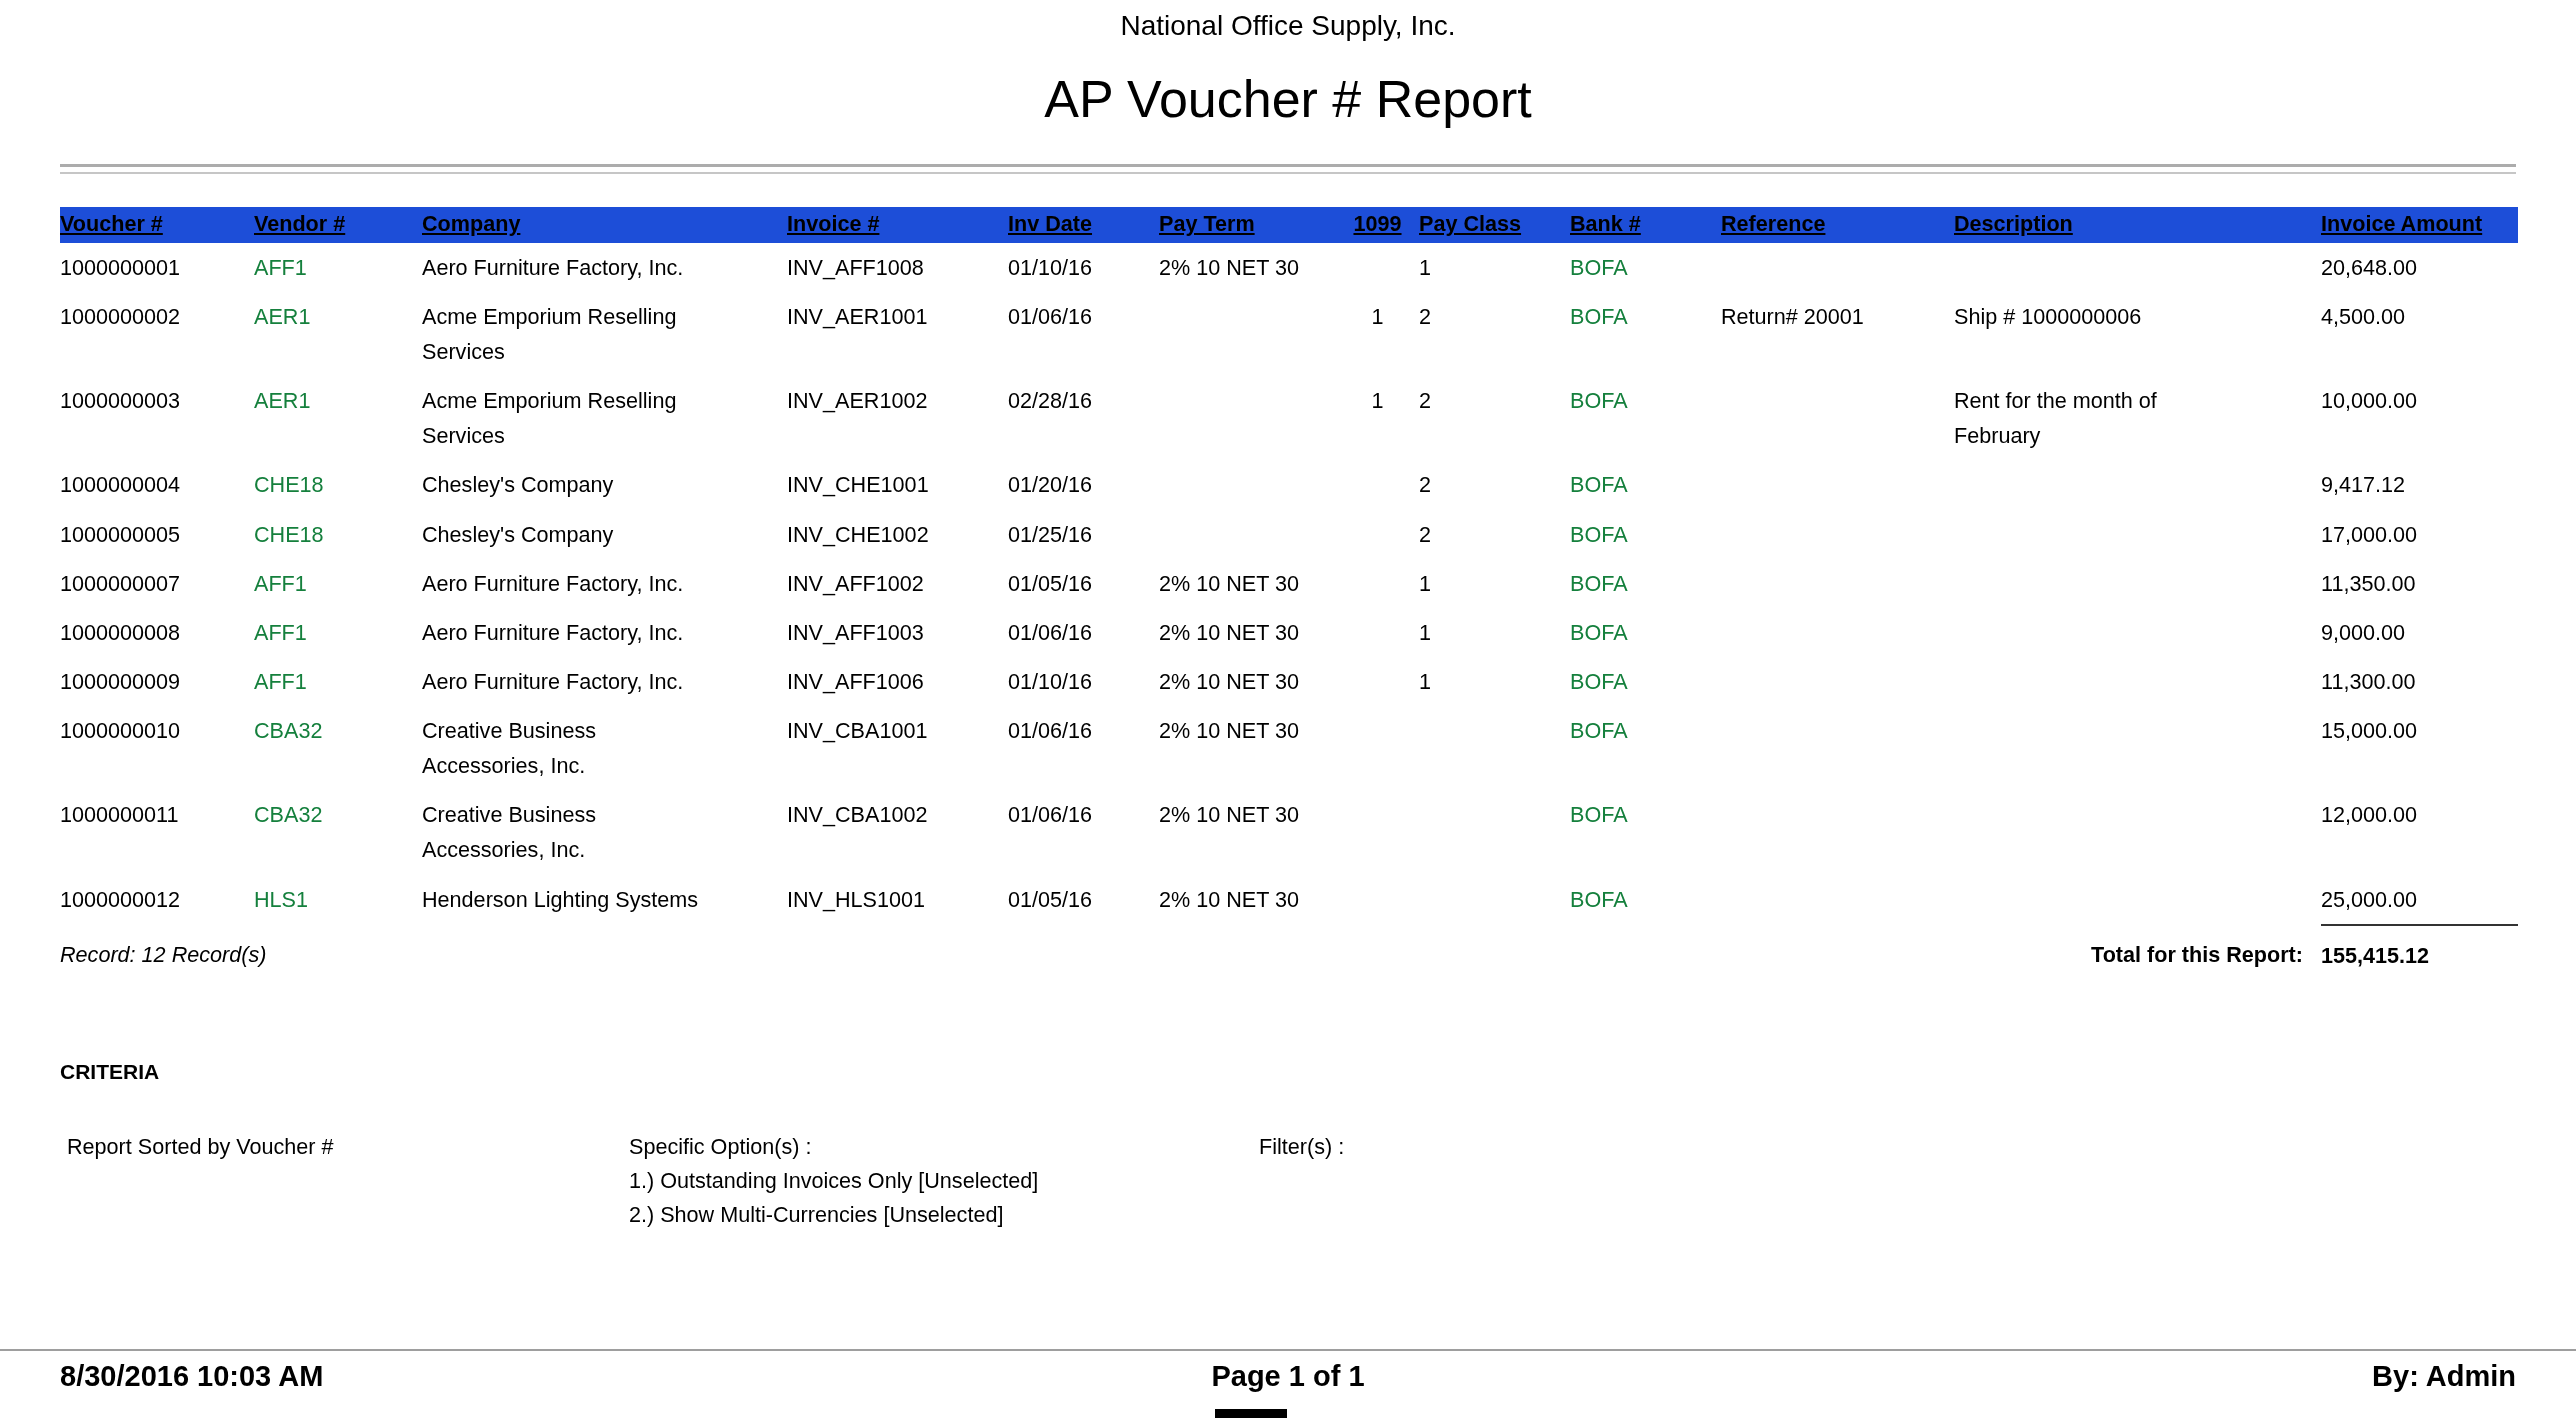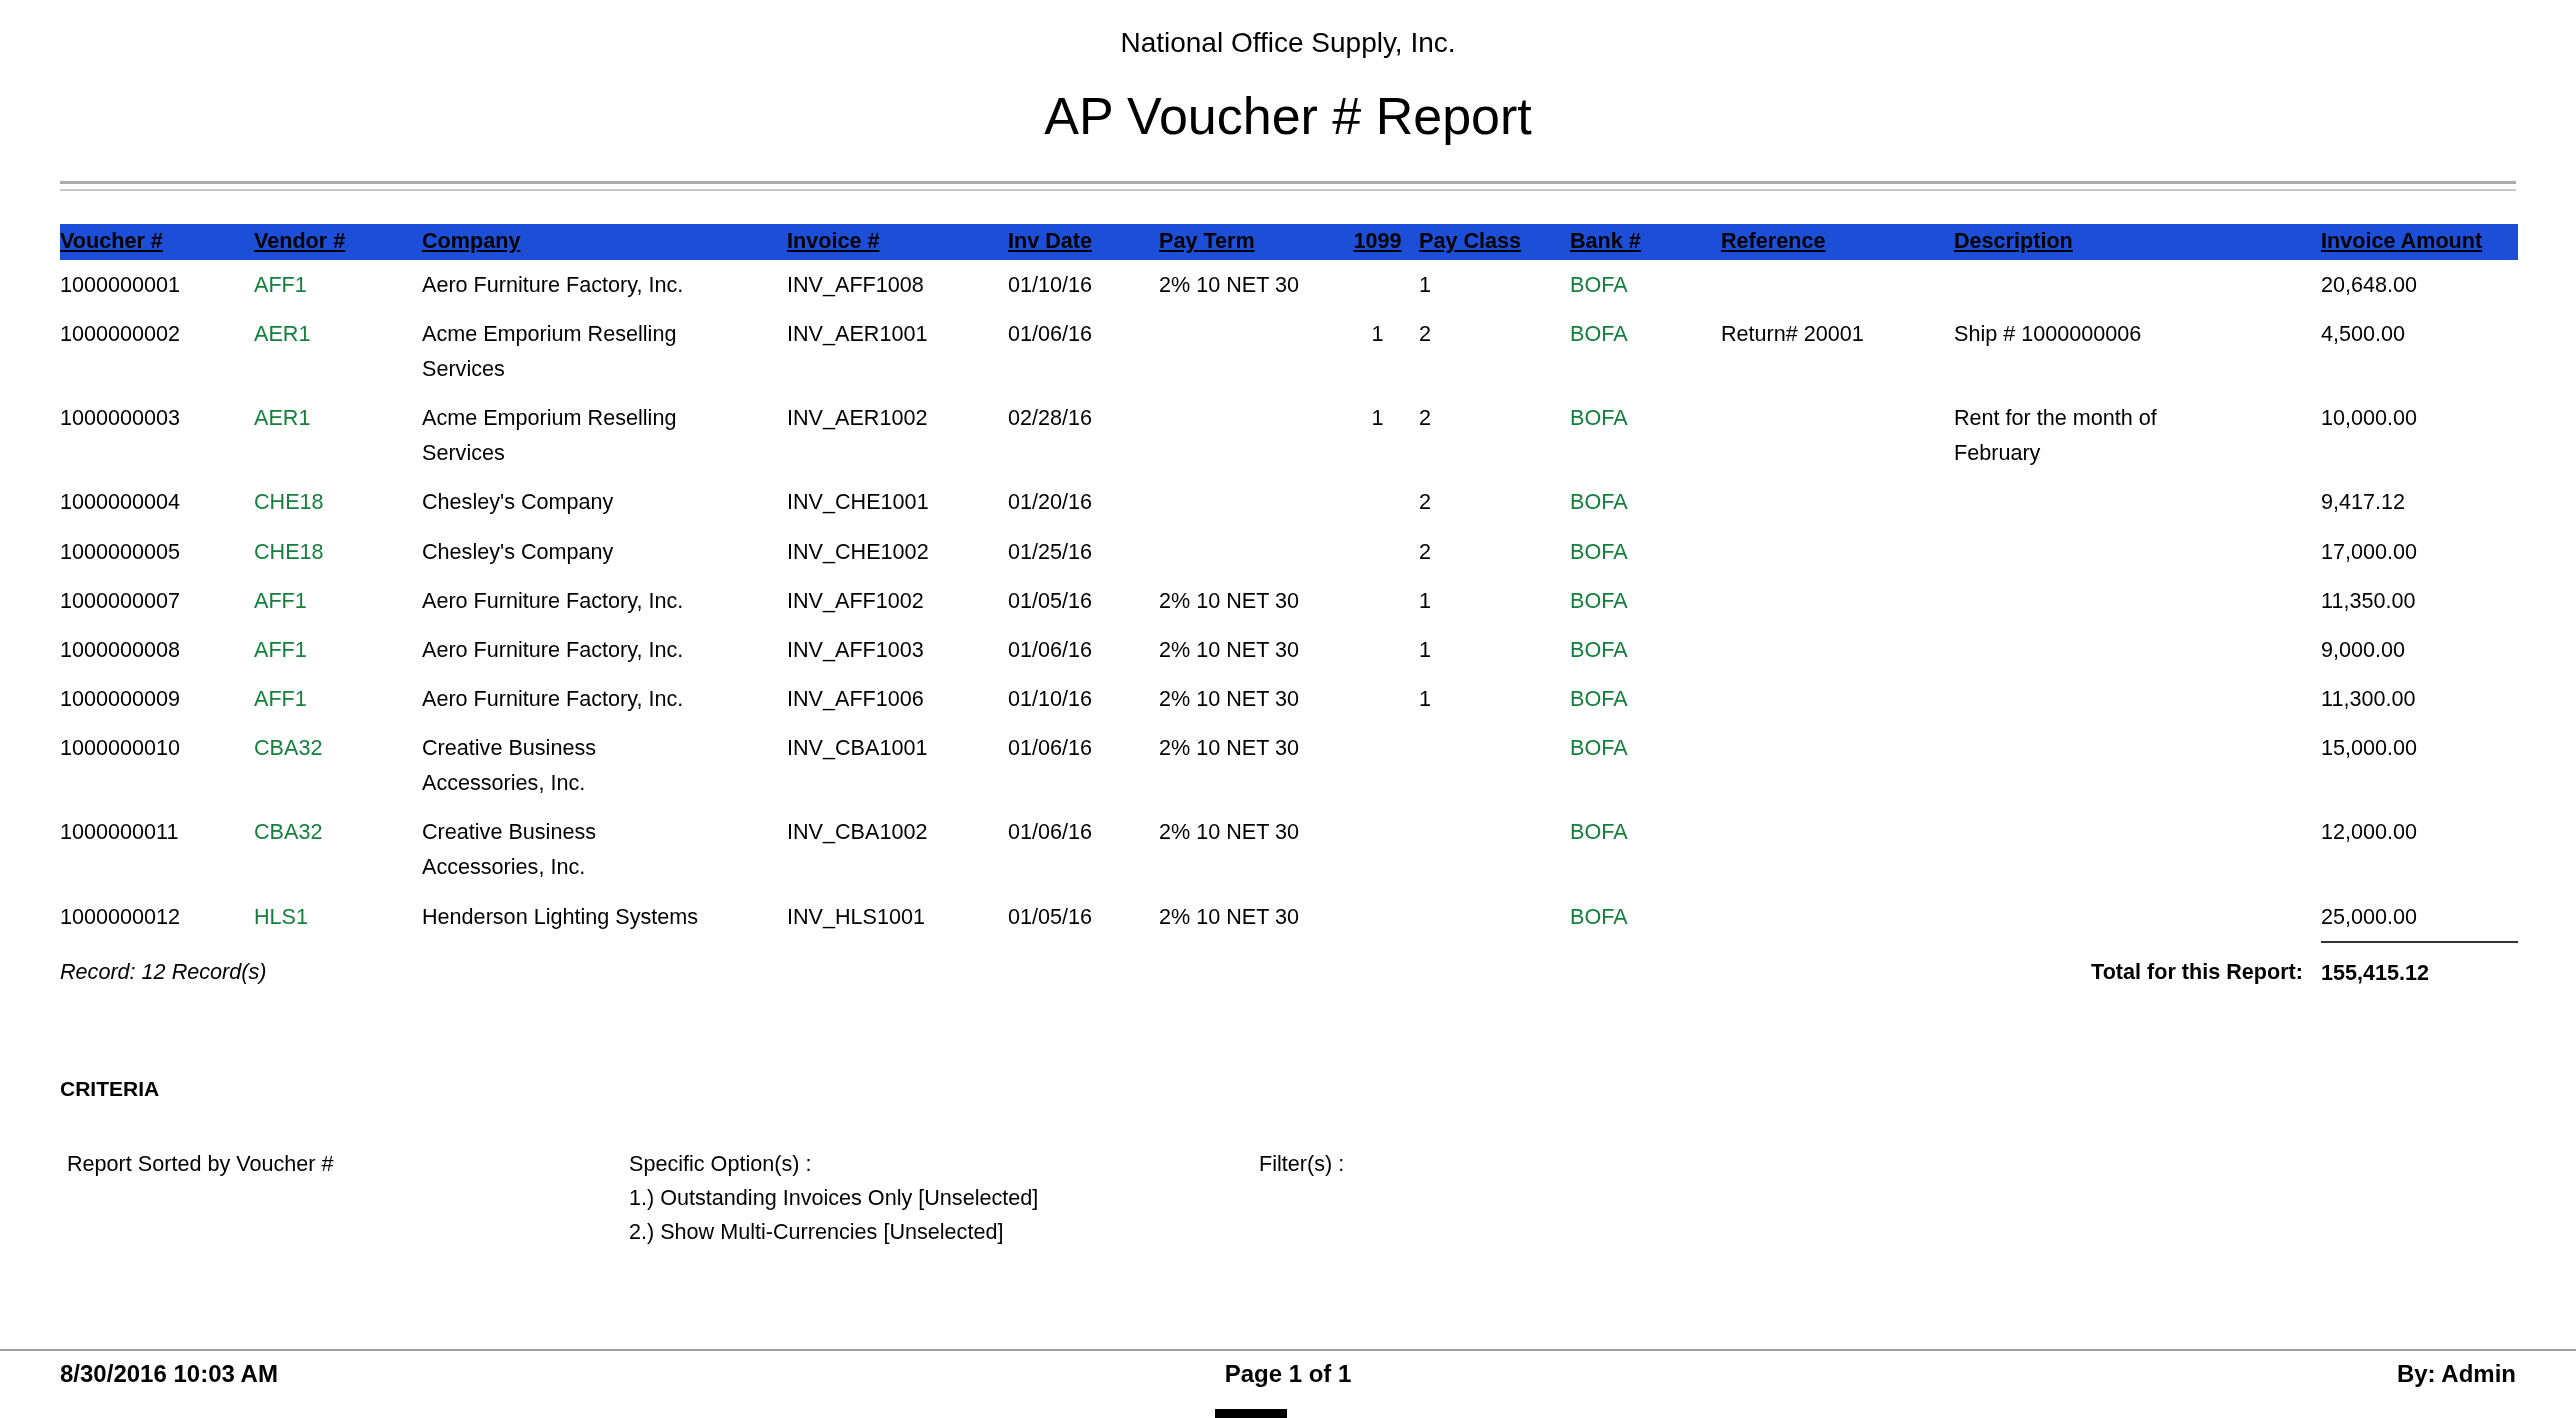--- a/index.html
+++ b/index.html
@@ -8,21 +8,21 @@
     background: #ffffff;
     color: #000000;
     font-family: "Liberation Sans", "DejaVu Sans", sans-serif;
     font-size: 21.6px;
     position: relative;
     overflow: hidden;
   }
   .page { position: relative; width: 2576px; height: 1418px; }
 
   
-  .report-header { padding-top: 25px; text-align: center; }
+  .report-header { padding-top: 8px; text-align: center; }
   .company-name { font-size: 28px; line-height: 36px; }
   .report-title { font-size: 52px; line-height: 69px; margin-top: 21px; }
   .double-rule {
     margin: 30px 60px 0;
     height: 4.5px;
     border-top: 3px solid #acacac;
     border-bottom: 2.2px solid #c6c6c6;
   }
 
   
@@ -62,21 +62,21 @@
   .criteria-filters { position: absolute; left: 1259px; top: 72px; line-height: 34px; }
 
   
   .page-footer {
     position: absolute; left: 0; right: 0; top: 1349px;
     border-top: 2.2px solid #9e9e9e;
     padding: 9px 60px 0;
     display: grid;
     grid-template-columns: 1fr 1fr 1fr;
     font-weight: bold;
-    font-size: 24px;
+    font-size: 29px;
   }
   .page-footer .center { text-align: center; }
   .page-footer .right { text-align: right; }
 
   .taskbar-fragment {
     position: absolute; left: 1215px; bottom: 0;
     width: 72px; height: 9px; background: #000000;
   }
 </style>
 </head>

